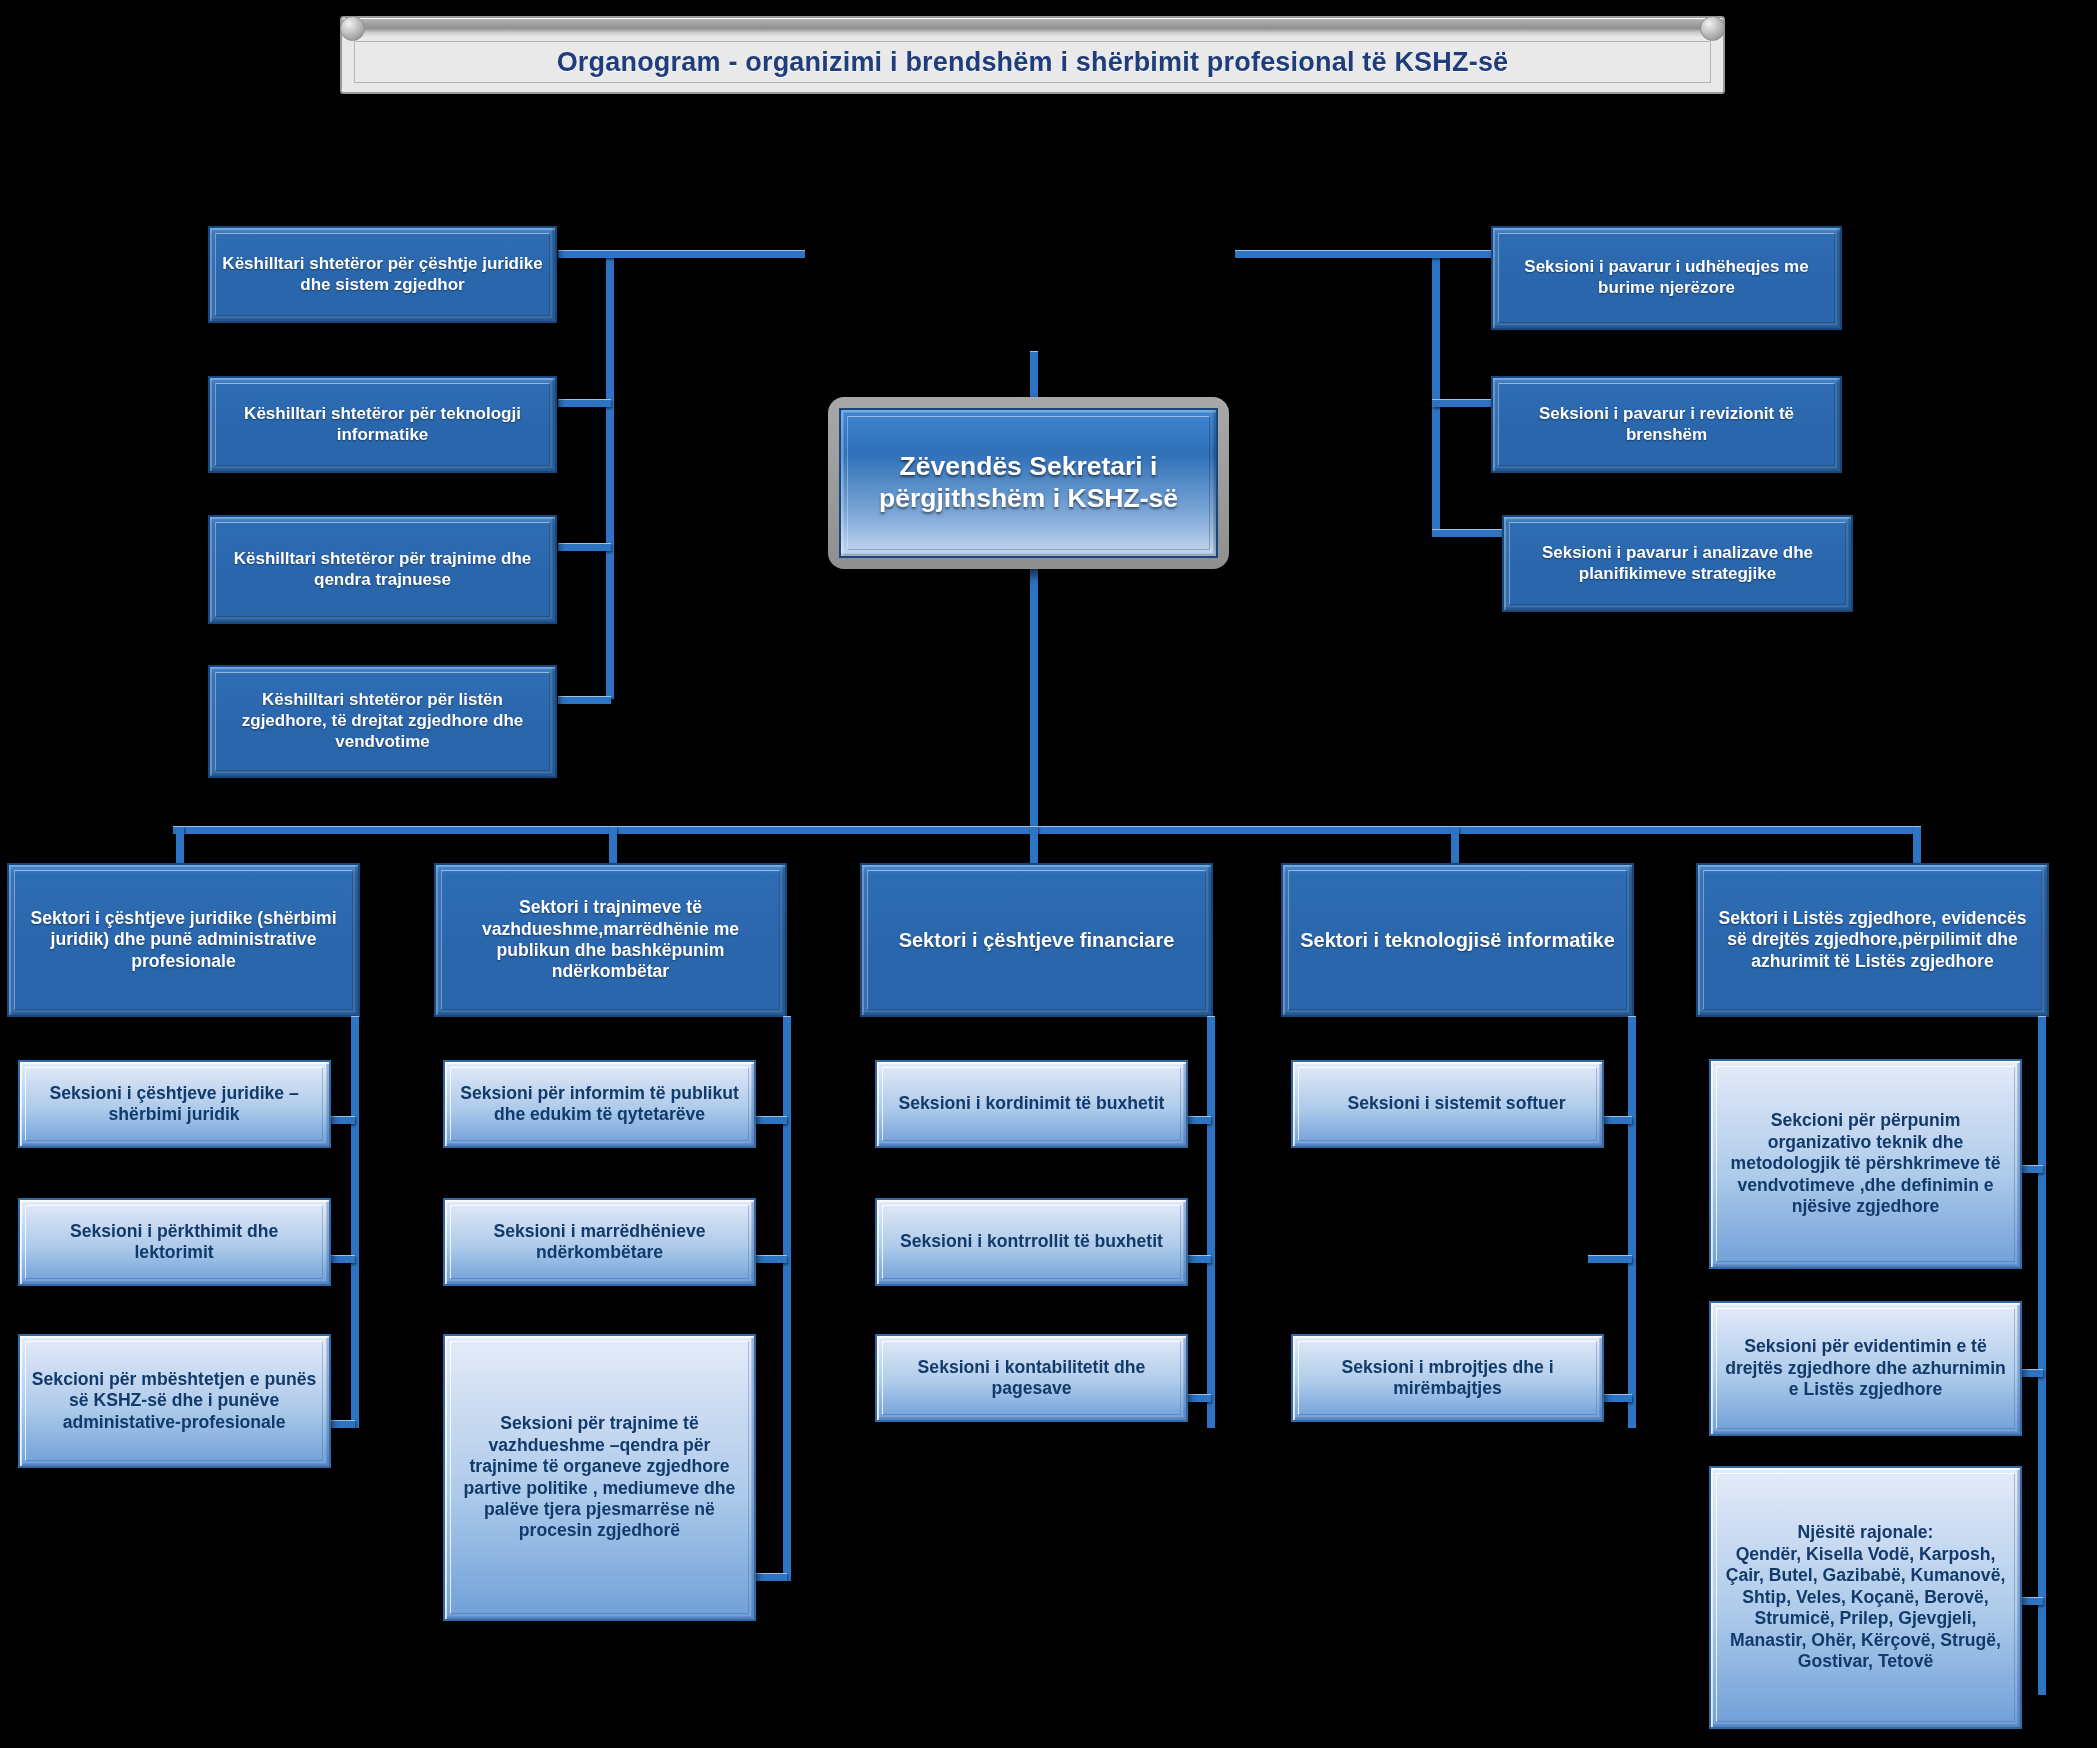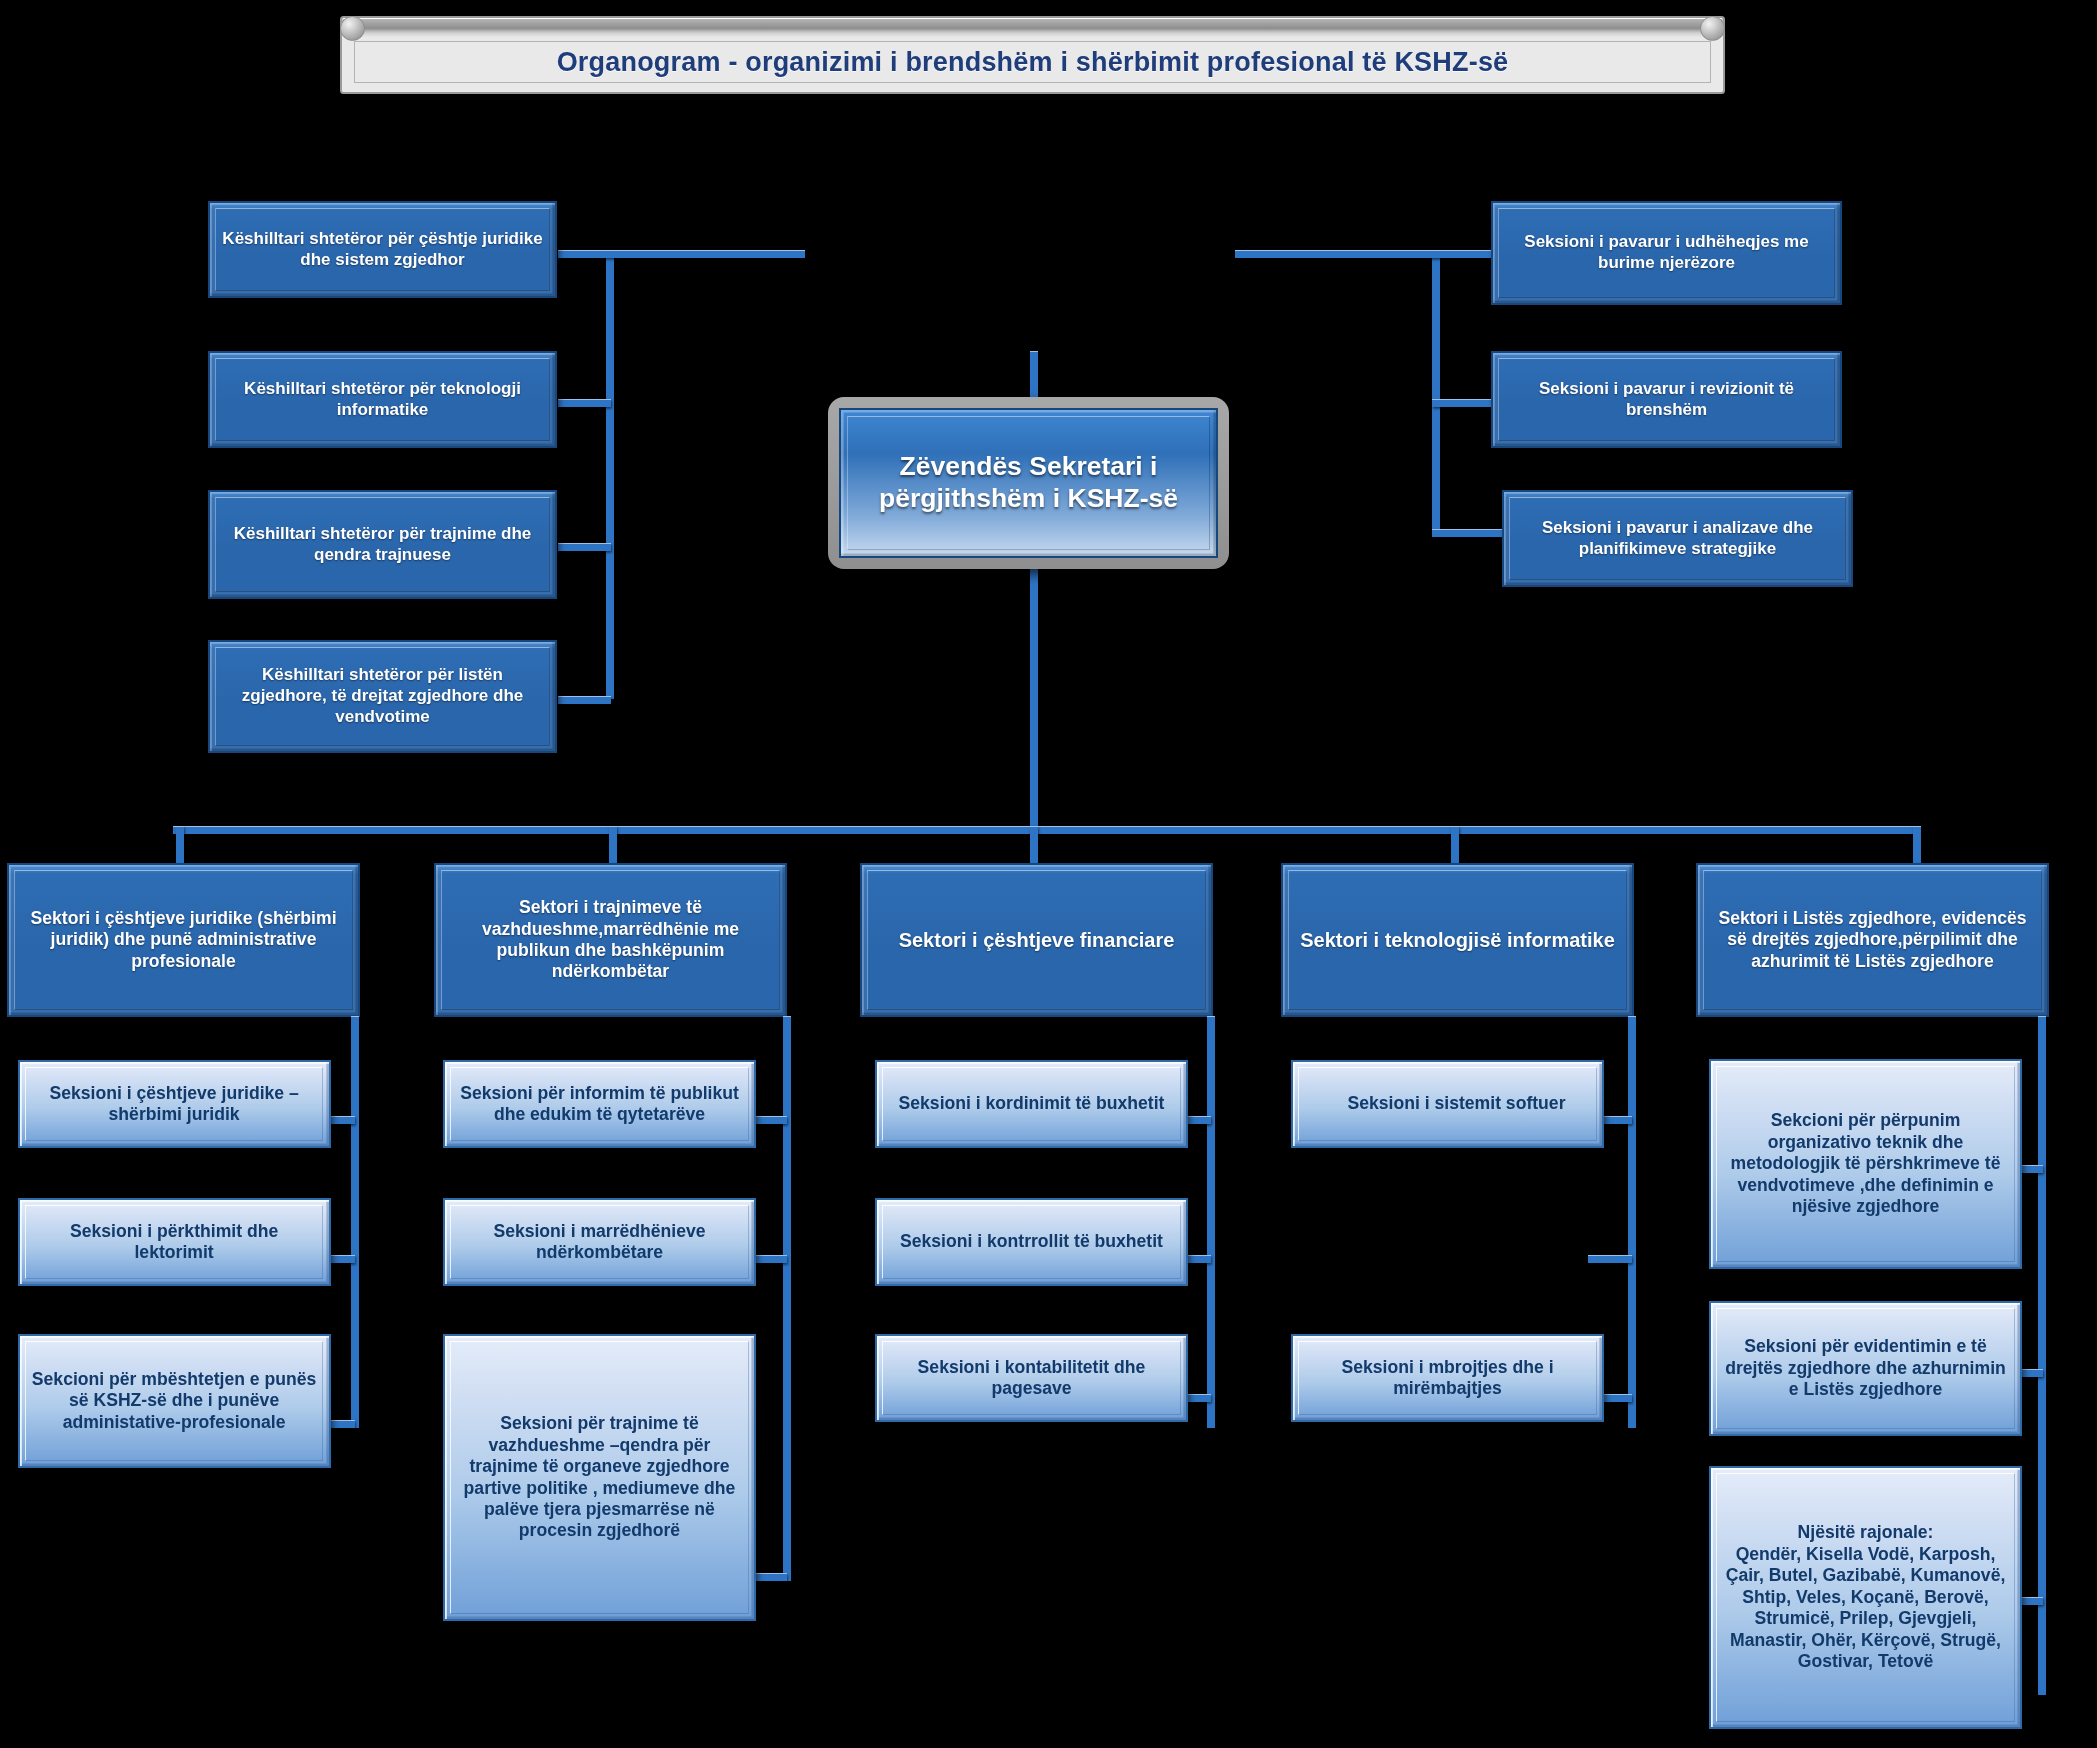--- a/index.html
+++ b/index.html
@@ -76,21 +76,21 @@
       border-top:1.8px solid rgba(255,255,255,.45);
       border-left:1.8px solid rgba(255,255,255,.32);
       border-right:1.8px solid rgba(0,0,0,.22);
       border-bottom:1.8px solid rgba(0,0,0,.22);pointer-events:none;}
 
   
   .cn{position:absolute;background:#2e74c4;
       box-shadow:inset 0 0.9px 0 rgba(255,255,255,.55),
                  0.9px 1.8px 2.6px rgba(0,0,0,.55);}
   .cn.h{height:8px;}
-  .cn.v{width:8px;} .fs19{font-size:17px;} .fs20{font-size:17.6px;} .fs22{font-size:20px;} .fs30{font-size:26.5px;}
+  .cn.v{width:8px;} .fs19{font-size:17px;margin-top:25px;} .fs20{font-size:17.6px;} .fs22{font-size:20px;} .fs30{font-size:26.5px;}
   .fs33{font-size:29px;}
 </style>
 </head>
 <body>
 
 <div id="stage">
 
   <div class="banner">
     <div class="banner-frame">
       <div class="banner-knob knob-l"></div>

